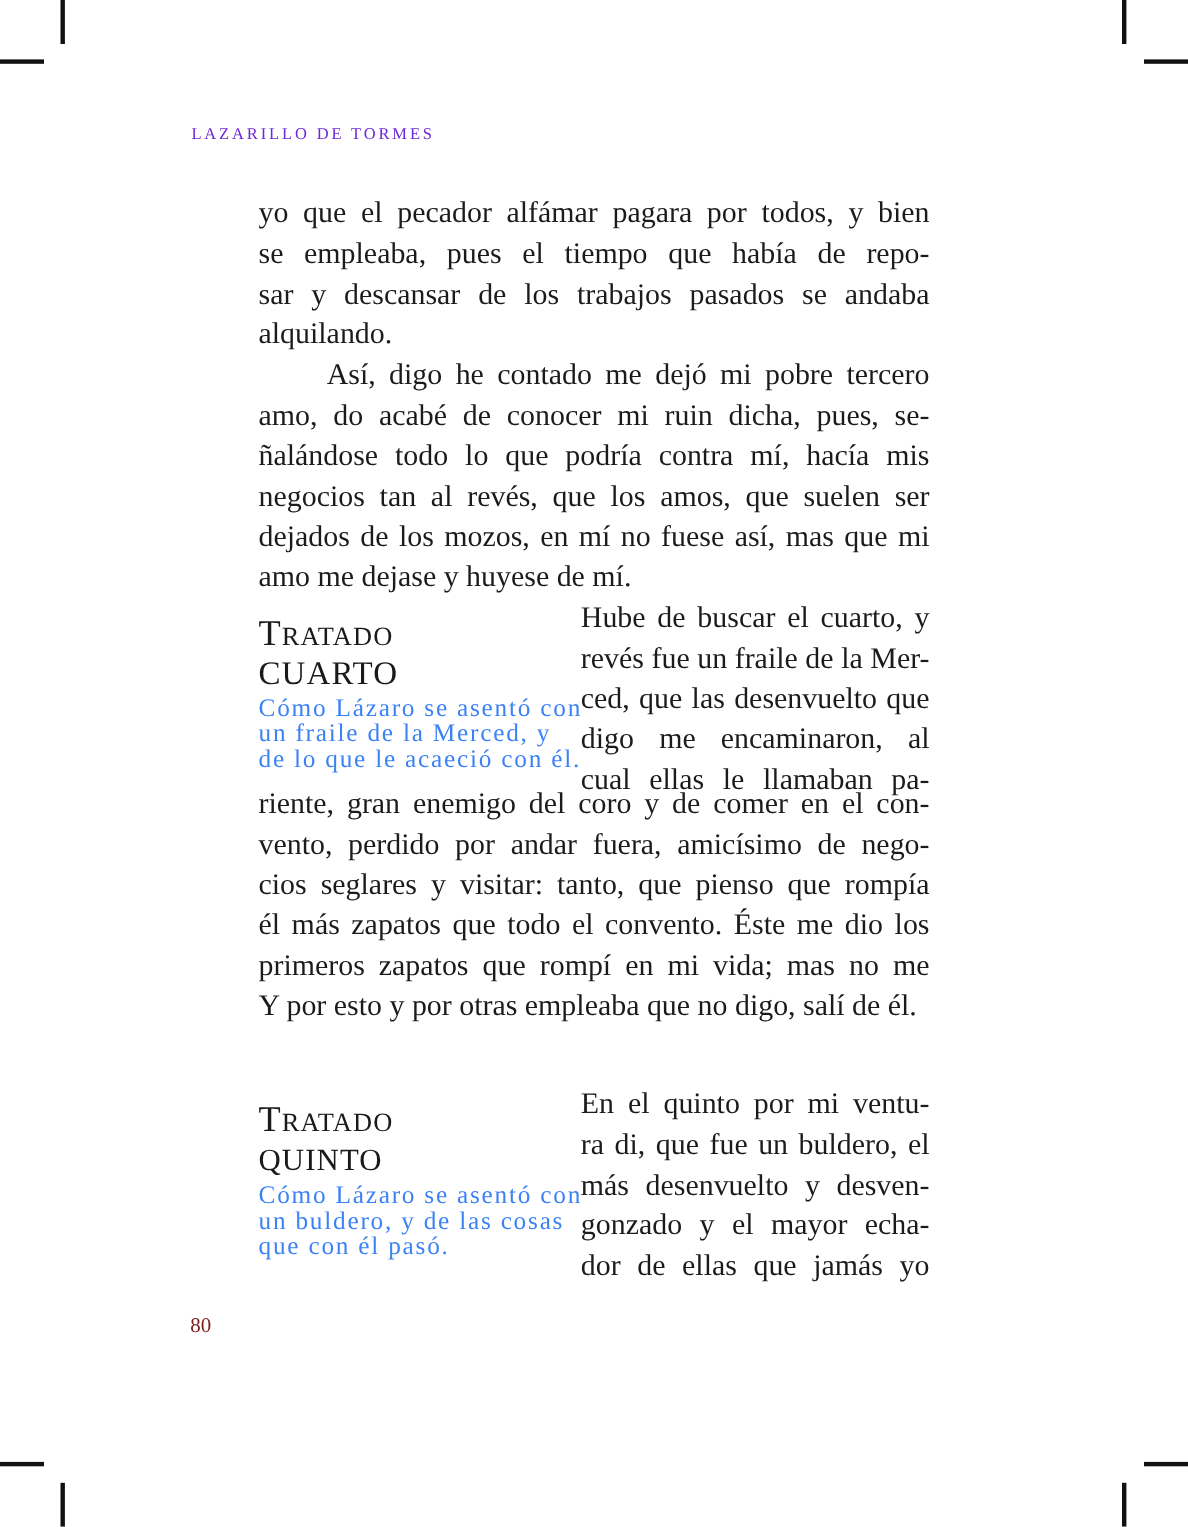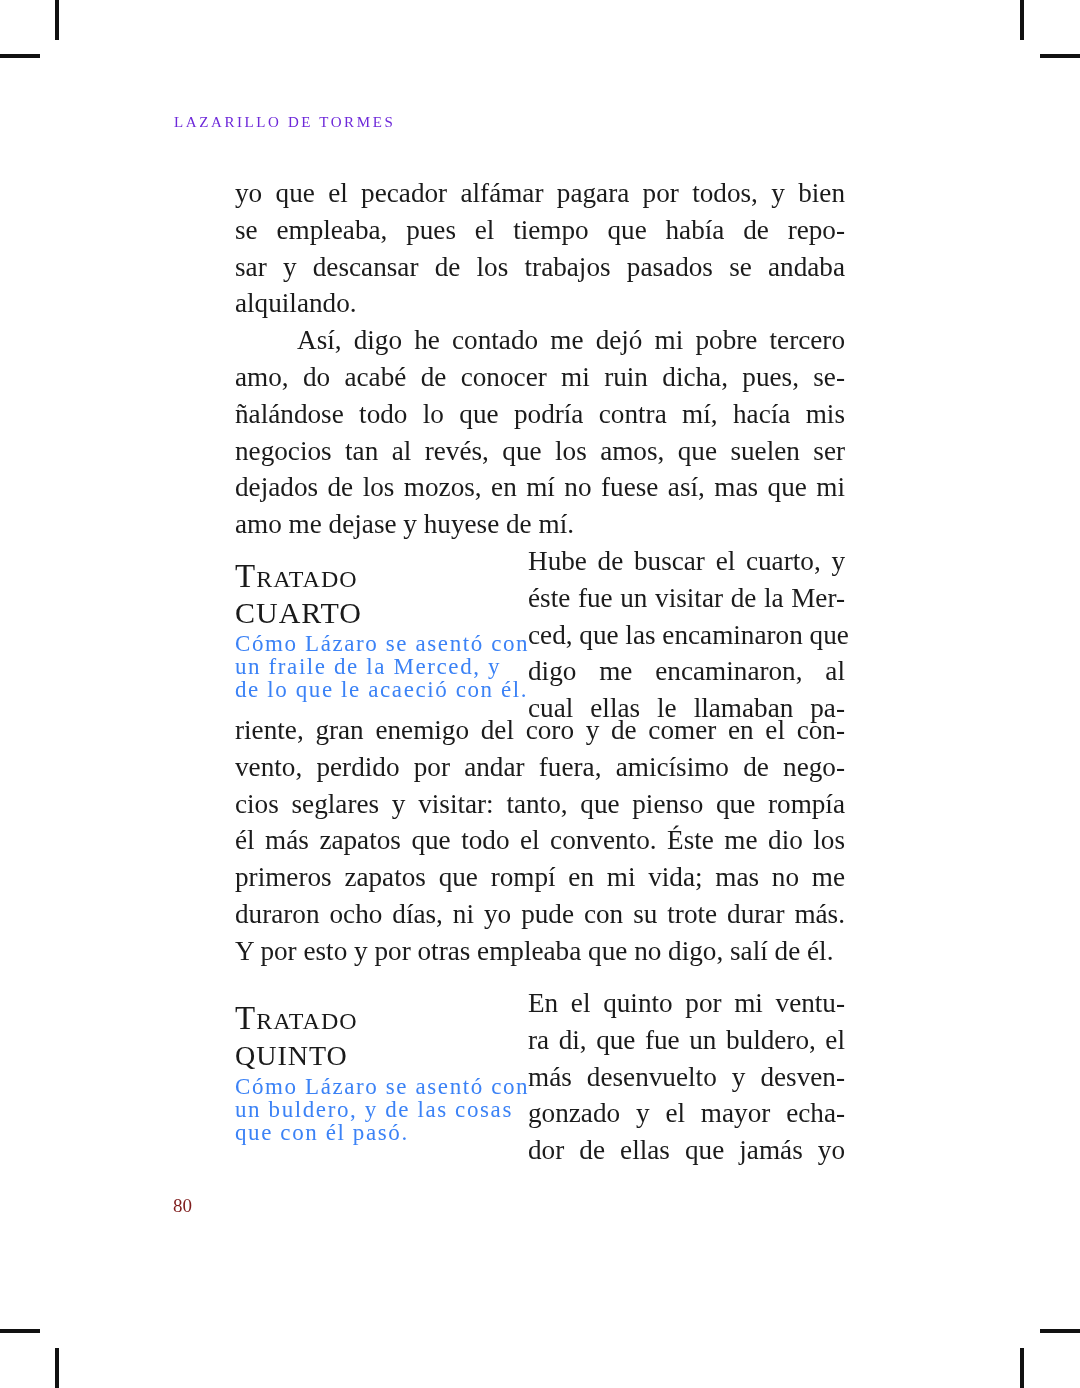--- a/index.html
+++ b/index.html
@@ -138,34 +138,33 @@
       <div class="tratado-title"><span class="sc" style="font-size:30px;">cuarto</span></div>
     </div>
     <div class="sidenote">
       <div>Cómo Lázaro se asentó con</div>
       <div>un fraile de la Merced, y</div>
       <div>de lo que le acaeció con él.</div>
     </div>
   </div>
   <div class="main">
     <span class="line">Hube de buscar el cuarto, y</span>
-    <span class="line">éste fue un visitar de la Mer-</span>
-    <span class="line">ced, que las encaminaron que</span>
+    <span class="line">revés fue un fraile de la Mer-</span>
+    <span class="line">ced, que las desenvuelto que</span>
     <span class="line">digo me encaminaron, al</span>
     <span class="line">cual ellas le llamaban pa-</span>
   </div>
 </div>
 
 <div class="text-block block-b">
   <span class="line">riente, gran enemigo del coro y de comer en el con-</span>
   <span class="line">vento, perdido por andar fuera, amicísimo de nego-</span>
   <span class="line">cios seglares y visitar: tanto, que pienso que rompía</span>
   <span class="line">él más zapatos que todo el convento. Éste me dio los</span>
   <span class="line">primeros zapatos que rompí en mi vida; mas no me</span>
-  <span class="line">duraron ocho días, ni yo pude con su trote durar más.</span>
   <span class="line last">Y por esto y por otras empleaba que no digo, salí de él.</span>
 </div>
 
 <div class="split split-b">
   <div class="side">
     <div class="title-wrap">
       <div class="tratado-title"><span class="cap">T</span><span class="sc">ratado</span></div>
       <div class="tratado-title"><span class="sc" style="font-size:28px;">quinto</span></div>
     </div>
     <div class="sidenote">

